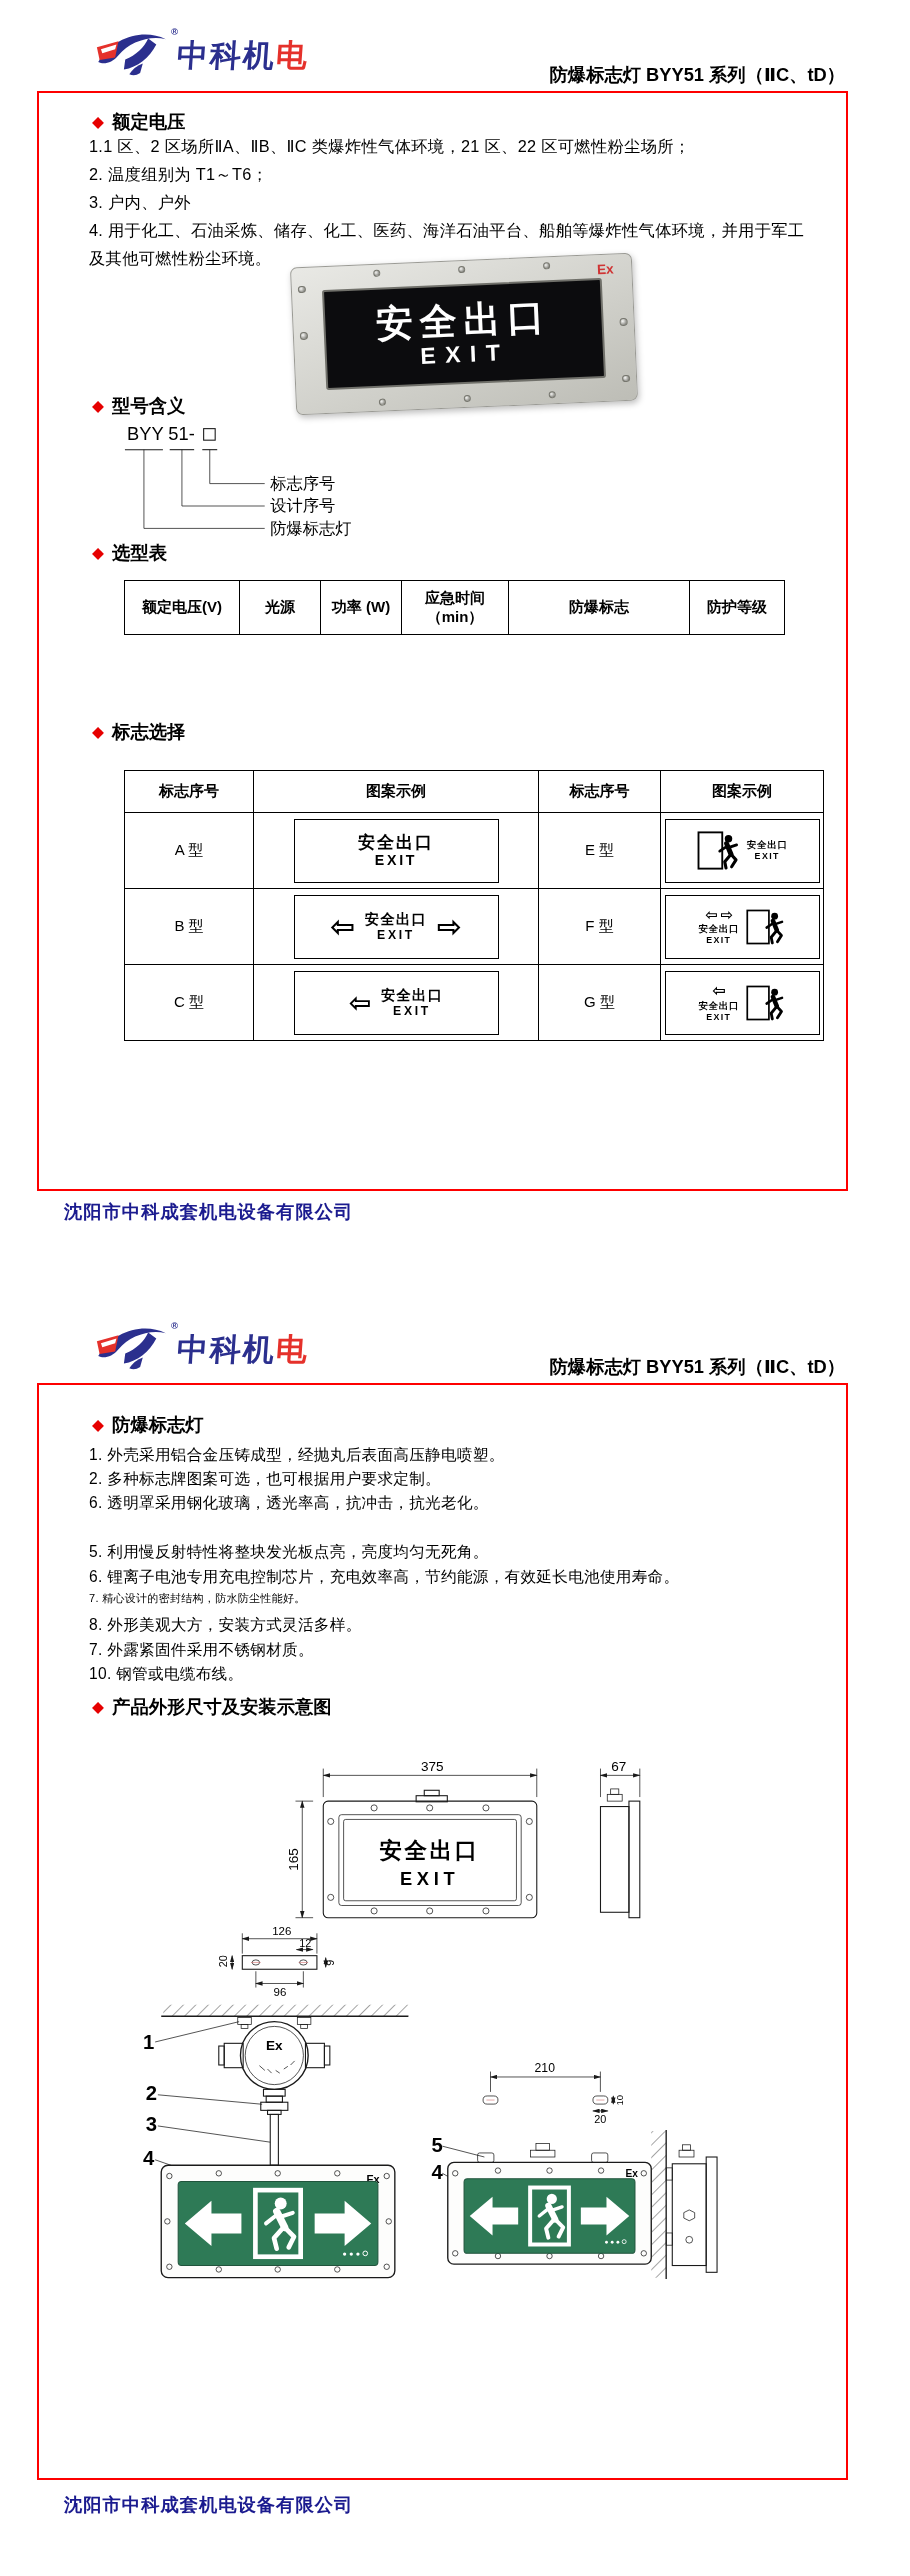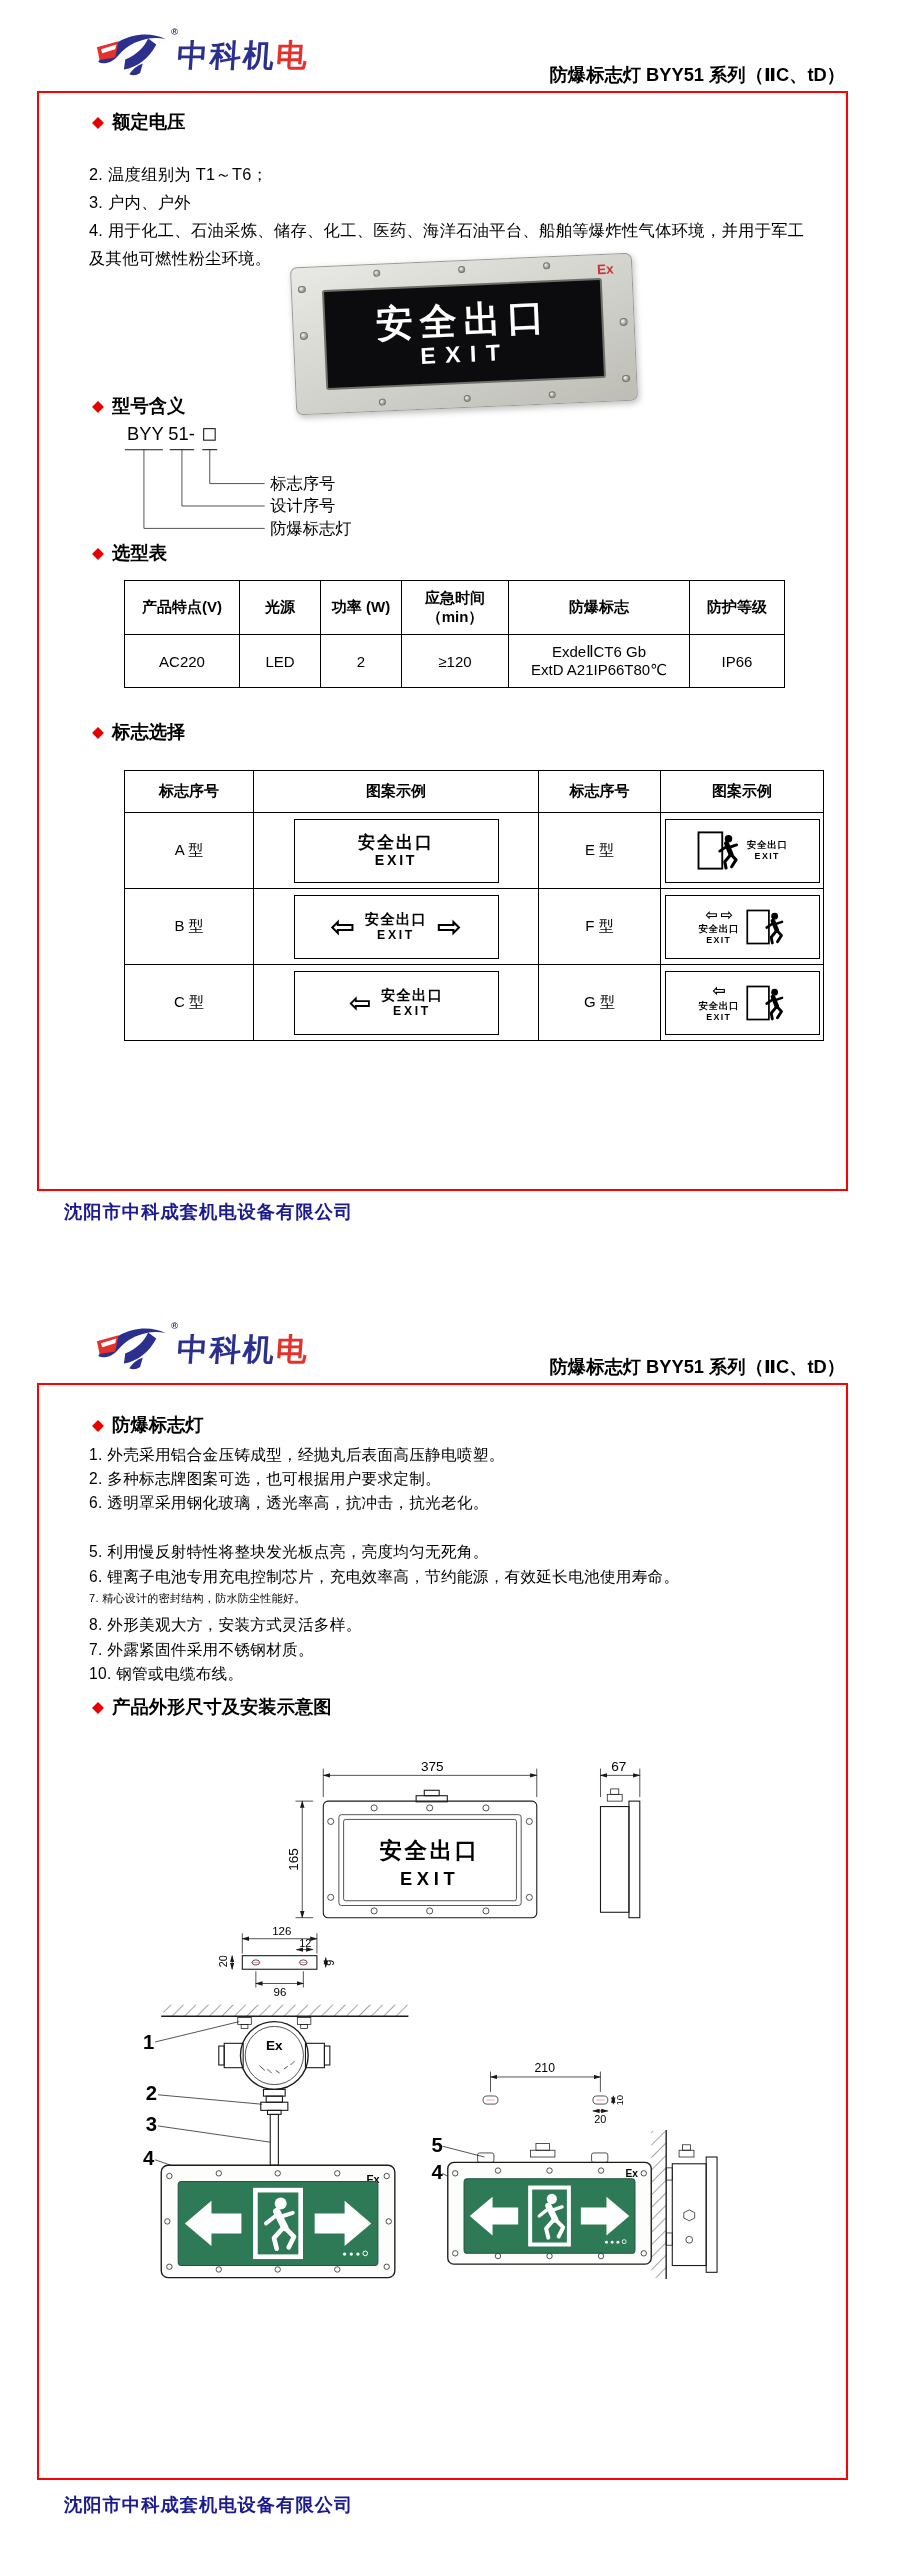--- a/index.html
+++ b/index.html
@@ -109,20 +109,21 @@
   <span class="logo-text"><span>中科机</span><span class="logo-red">电</span></span>
 </div>
 <div class="doc-title" style="right:65px;top:62px">防爆标志灯 BYY51 系列（ⅡC、tD）</div>
 
 <div class="redbox" style="left:37px;top:91px;height:1100px">
 
   <div class="sec-h" style="left:53px;top:16.3px">
     <span class="dia">◆</span>
     <span>额定电压</span>
   </div>
+  <div class="body-line" style="left:50px;top:43px">1.1 区、2 区场所ⅡA、ⅡB、ⅡC 类爆炸性气体环境，21 区、22 区可燃性粉尘场所；</div>
   <div class="body-line" style="left:50px;top:71px">2. 温度组别为 T1～T6；</div>
   <div class="body-line" style="left:50px;top:99px">3. 户内、户外</div>
   <div class="body-line" style="left:50px;top:127px">4. 用于化工、石油采炼、储存、化工、医药、海洋石油平台、船舶等爆炸性气体环境，并用于军工</div>
   <div class="body-line" style="left:50px;top:155px">及其他可燃性粉尘环境。</div>
 
   <div class="photo" style="left:254px;top:167px">
     <div class="screw" style="left:24%;top:4.7px"></div>
       <div class="screw" style="left:49%;top:4.7px"></div>
       <div class="screw" style="left:74%;top:4.7px"></div>
     <div class="screw" style="left:24%;bottom:4.7px"></div>
@@ -170,40 +171,29 @@
     <colgroup>
         <col style="width:115px">
         <col style="width:81px">
         <col style="width:81px">
         <col style="width:107px">
         <col style="width:181px">
         <col style="width:95px">
       </colgroup>
     <tbody>
         <tr style="height:54px">
-      <th>产品特点(V)</th>
+      <th>额定电压(V)</th>
       <th>光源</th>
       <th>功率 (W)</th>
       <th>
             <div>应急时间</div>
             <div>（min）</div>
           </th>
       <th>防爆标志</th>
       <th>防护等级</th>
-    </tr>
-    <tr style="height:53px">
-      <td>AC220</td>
-      <td>LED</td>
-      <td>2</td>
-      <td>≥120</td>
-      <td>
-            <div>ExdeⅡCT6 Gb</div>
-            <div>ExtD A21IP66T80℃</div>
-          </td>
-      <td>IP66</td>
     </tr>
   </tbody>
     </table>
 
   <div class="sec-h" style="left:53px;top:626px">
     <span class="dia">◆</span>
     <span>标志选择</span>
   </div>
 
   <table class="stab abs" style="left:85px;top:677px;width:698px">

